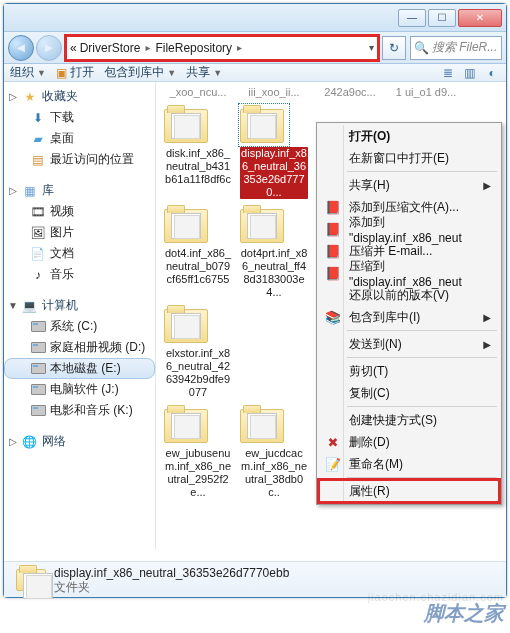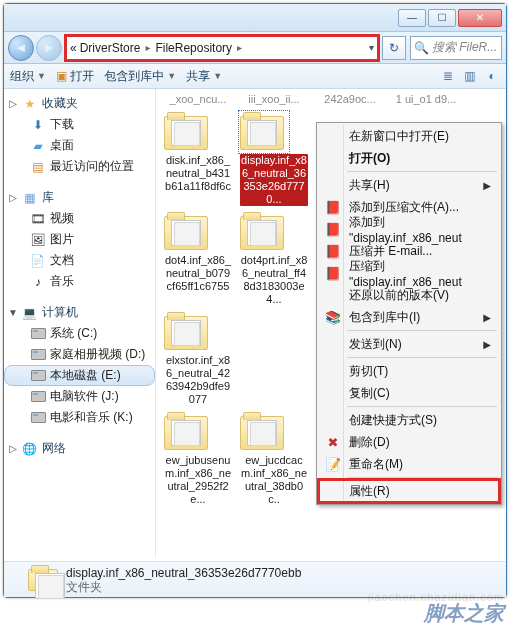--- a/index.html
+++ b/index.html
@@ -14,21 +14,21 @@
 .navbtn{width:26px;height:26px;border-radius:13px;background:radial-gradient(circle at 30% 30%,#cfe8ff,#6fa6d6);border:1px solid #5a8bbb;display:flex;align-items:center;justify-content:center;color:#e8f3ff;font-size:13px}
 .navbtn.fwd{opacity:.5}
 .addrbox{flex:1;height:24px;border:1px solid #8faac6;background:#fff;display:flex;align-items:center;padding:0 3px;position:relative}
 .addrbox .redover{position:absolute;inset:-3px;border:3px solid #de2a2a;pointer-events:none}
 .crumb{display:flex;align-items:center;gap:3px;color:#222}
 .crumb .sep{color:#666;font-size:10px;padding:0 2px}
 .addrbox .dd{margin-left:auto;color:#555;font-size:10px}
 .refbtn{width:24px;height:24px;border:1px solid #8faac6;background:linear-gradient(#fff,#e4eef7);display:flex;align-items:center;justify-content:center;color:#2a5a8c}
 .searchbox{width:92px;height:24px;border:1px solid #8faac6;background:#fff;display:flex;align-items:center;padding:0 3px;color:#888;font-style:italic}
 .searchbox .mag{color:#447ab3;margin-right:3px;font-style:normal}
-.toolbar{height:25px;background:linear-gradient(#f3f8fd,#e4eef7);border-bottom:1px solid #c8d8e8;display:flex;align-items:center;padding:8px 6px;gap:10px}
+.toolbar{height:18px;background:linear-gradient(#f3f8fd,#e4eef7);border-bottom:1px solid #c8d8e8;display:flex;align-items:center;padding:8px 6px;gap:10px}
 .tb-item{color:#22425f;display:flex;align-items:center;gap:3px}
 .tb-item .dd{font-size:9px;color:#666}
 .tb-right{margin-left:auto;display:flex;gap:6px;align-items:center}
 .vicon{width:16px;height:16px;display:flex;align-items:center;justify-content:center;color:#4a76a8;border:1px solid transparent}
 .body{display:flex;height:calc(100% - 125px)}
 .sidebar{width:152px;background:#fff;border-right:1px solid #e0e7ee;overflow:hidden;padding:4px 0}
 .tree-grp{margin-bottom:10px}
 .tree-hdr{display:flex;align-items:center;gap:4px;padding:2px 4px;color:#1a3a5a}
 .tree-hdr .tw{width:10px;text-align:center;color:#555;font-size:10px}
 .tree-hdr .ic{width:16px;height:16px;display:flex;align-items:center;justify-content:center}
@@ -50,21 +50,21 @@
 .fitem.sel .lbl{background:#b91c1c;color:#fff;border-radius:1px}
 .fitem.sel .ficon{outline:1px dotted #2a78c9;outline-offset:1px}
 .fitem.cut .lbl{color:#888}
 .ctxmenu{position:absolute;left:316px;top:122px;width:186px;background:#f4f4f4;border:1px solid #9c9c9c;box-shadow:2px 2px 4px rgba(0,0,0,.3);padding:2px}
 .ctxmenu .mitem{height:22px;display:flex;align-items:center;padding:0 8px 0 30px;position:relative;color:#111}
 .ctxmenu .mitem .mic{position:absolute;left:5px;width:18px;text-align:center;font-size:13px}
 .ctxmenu .mitem .arr{margin-left:auto;font-size:10px;color:#333}
 .ctxmenu .msep{height:1px;background:#d0d0d0;margin:2px 2px 2px 28px}
 .ctxmenu .mitem.boxed{outline:3px solid #de2a2a;outline-offset:-1px}
 .ctxmenu:before{content:"";position:absolute;left:26px;top:2px;bottom:2px;width:1px;background:#dcdcdc}
-.statusbar{position:absolute;left:0;right:0;bottom:0;height:36px;border-top:1px solid #d5e1ec;background:linear-gradient(#f3f8fd,#e9f1f9);display:flex;align-items:center;padding:0 24px;gap:8px}
+.statusbar{position:absolute;left:0;right:0;bottom:0;height:36px;border-top:1px solid #d5e1ec;background:linear-gradient(#f3f8fd,#e9f1f9);display:flex;align-items:center;padding:0 12px;gap:8px}
 .statusbar .sficon{width:30px;height:26px}
 .statusbar .sficon .folder{width:30px;height:22px;top:2px}
 .statusbar .stext{line-height:14px;color:#222}
 .statusbar .stext .sub{color:#666}
 .watermark{position:absolute;right:6px;bottom:6px;color:rgba(30,80,150,.55);font-size:20px;font-style:italic;font-weight:bold;text-shadow:0 0 2px #fff;pointer-events:none}
 .watermark2{position:absolute;right:6px;bottom:30px;color:rgba(0,0,0,.12);font-size:11px;letter-spacing:1px;pointer-events:none}
 </style>
 </head>
 <body>
 
@@ -320,24 +320,24 @@
       </div>
     <div class="stext">
       <div>display.inf_x86_neutral_36353e26d7770ebb</div>
       <div class="sub">文件夹</div>
     </div>
   </div>
 </div>
 
 <div class="ctxmenu">
   <div class="mitem">
+      <b>打开(O)</b>
+    </div>
+  <div class="mitem">
       <span>在新窗口中打开(E)</span>
-    </div>
-  <div class="mitem">
-      <b>打开(O)</b>
     </div>
   <div class="msep"></div>
   <div class="mitem">
       <span>共享(H)</span>
       <span class="arr">▶</span>
     </div>
   <div class="mitem">
       <span class="mic">📕</span>
       <span>添加到压缩文件(A)...</span>
     </div>

